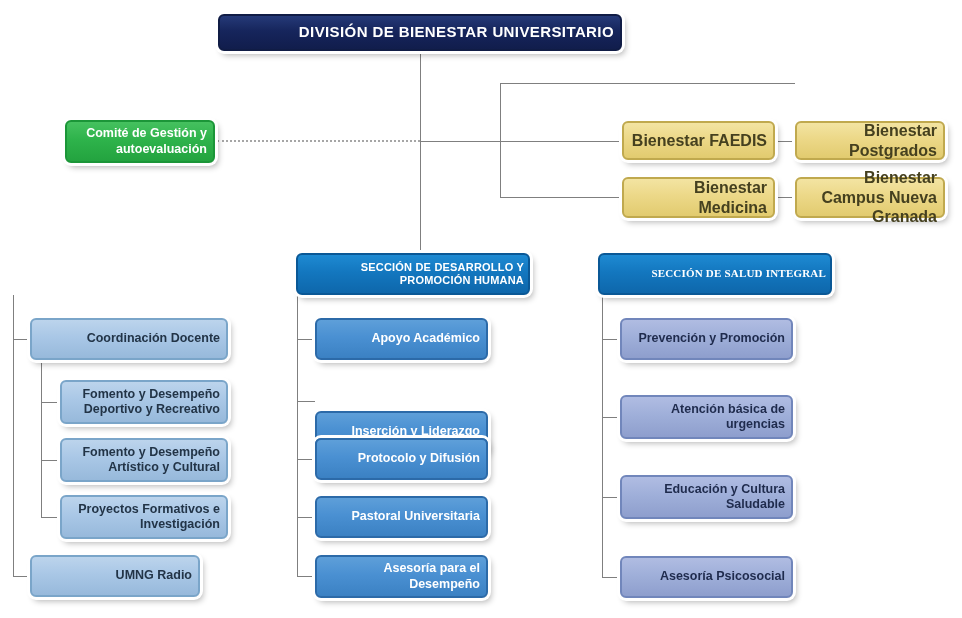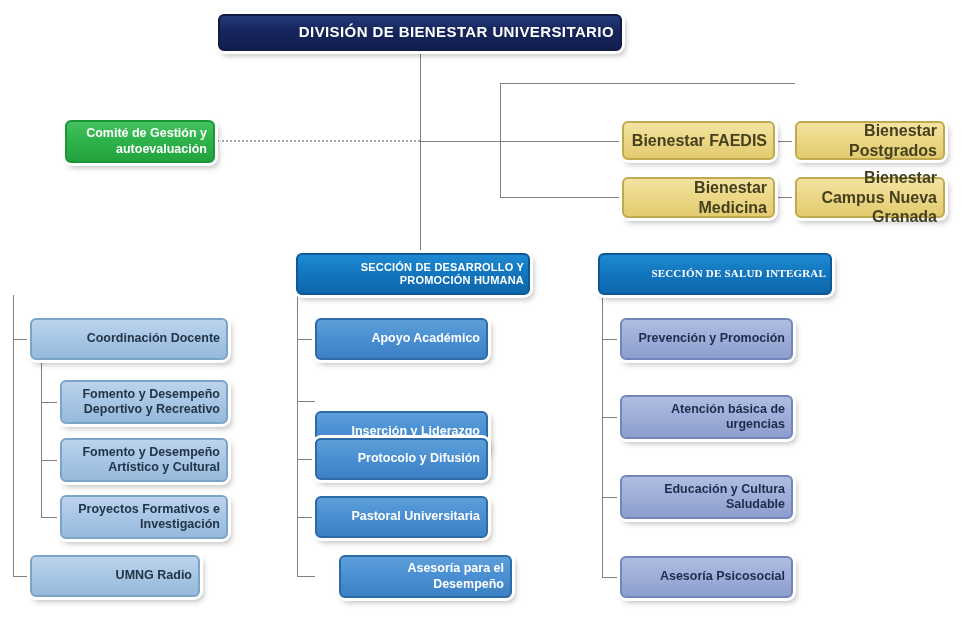--- a/index.html
+++ b/index.html
@@ -160,21 +160,21 @@
   </div>
   <div class="node medblue" style="left:315px;top:380px;width:173px;height:42px;margin-top:31px;">
     <span class="inner">Inserción y Liderazgo</span>
   </div>
   <div class="node medblue" style="left:315px;top:438px;width:173px;height:42px;">
     <span class="inner">Protocolo y Difusión</span>
   </div>
   <div class="node medblue" style="left:315px;top:496px;width:173px;height:42px;">
     <span class="inner">Pastoral Universitaria</span>
   </div>
-  <div class="node medblue" style="left:315px;top:555px;width:173px;height:43px;margin-left:24px;">
+  <div class="node medblue" style="left:315px;top:555px;width:173px;height:43px;">
     <span class="inner">Asesoría para el Desempeño</span>
   </div>
 
   <div class="node periwinkle" style="left:620px;top:318px;width:173px;height:42px;">
     <span class="inner">Prevención y Promoción</span>
   </div>
   <div class="node periwinkle" style="left:620px;top:395px;width:173px;height:44px;">
     <span class="inner">Atención básica de urgencias</span>
   </div>
   <div class="node periwinkle" style="left:620px;top:475px;width:173px;height:44px;">

